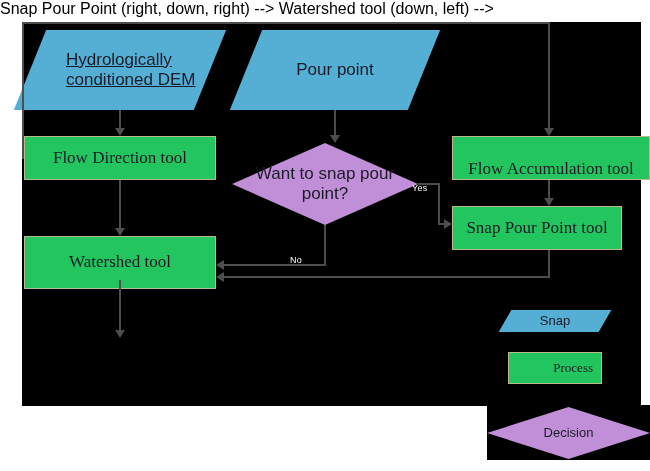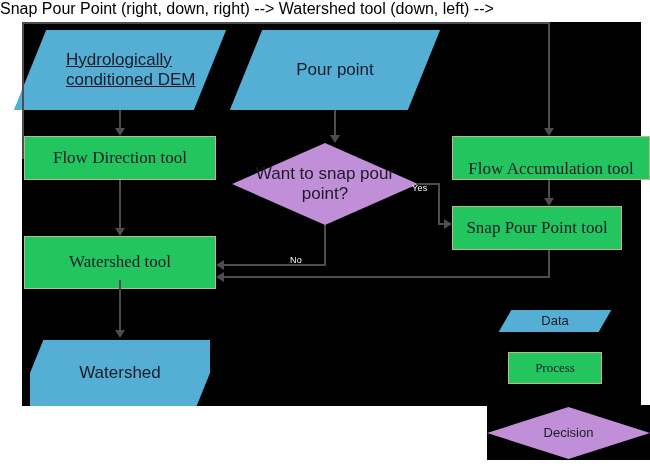--- a/index.html
+++ b/index.html
@@ -42,21 +42,21 @@
   #node-flowdir        {left:24px;  top:136px; width:192px;height:44px; font-size:17px;}
   #node-flowacc        {left:452px; top:136px; width:198px;height:44px; font-size:17px;align-items:flex-end;}
   #node-decision       {left:232px; top:143px; width:186px;height:82px; font-size:17px;}
   #node-snap           {left:452px; top:206px; width:170px;height:44px; font-size:17px;}
   #node-watershedtool  {left:24px;  top:236px; width:192px;height:53px; font-size:17px;}
   #node-watershed      {left:30px;  top:340px; width:180px;height:66px; font-size:17px;
                         overflow:hidden;}
 
   
   #legend-data     {left:505px; top:310px; width:100px;height:22px; font-size:13px;}
-  #legend-process  {left:508px; top:352px; width:94px; height:32px; font-size:13px;}
+  #legend-process  {left:508px; top:352px; width:94px; height:32px; font-size:13px;justify-content:flex-end;}
   #legend-decision {left:487px; top:407px; width:163px;height:52px; font-size:13px;}
 
   
   .ln{position:absolute;background:#4d4d4d;z-index:2;}
   .lnh{height:2px;}
   .lnv{width:2px;}
   .arrow{position:absolute;width:0;height:0;z-index:2;}
   .arrow-down{border-left:5px solid transparent;border-right:5px solid transparent;
               border-top:8px solid #4d4d4d;}
   .arrow-left{border-top:5px solid transparent;border-bottom:5px solid transparent;
@@ -153,30 +153,26 @@
   </div>
 
   <div class="node process" id="node-snap">
     <div class="label">Snap Pour Point tool</div>
   </div>
 
   <div class="node process" id="node-watershedtool">
     <div class="label">Watershed tool</div>
   </div>
 
-  <div class="node data" id="node-watershed">
-    <div class="skin"></div>
-    <div class="label">Watershed</div>
-  </div>
 
   
 
   <div class="node data legend-shape" id="legend-data">
     <div class="skin"></div>
-    <div class="label">Data</div>
+    <div class="label">Snap</div>
   </div>
 
   <div class="node process" id="legend-process">
     <div class="label">Process</div>
   </div>
 
   <div class="node decision" id="legend-decision">
     <div class="skin"></div>
     <div class="label">Decision</div>
   </div>

